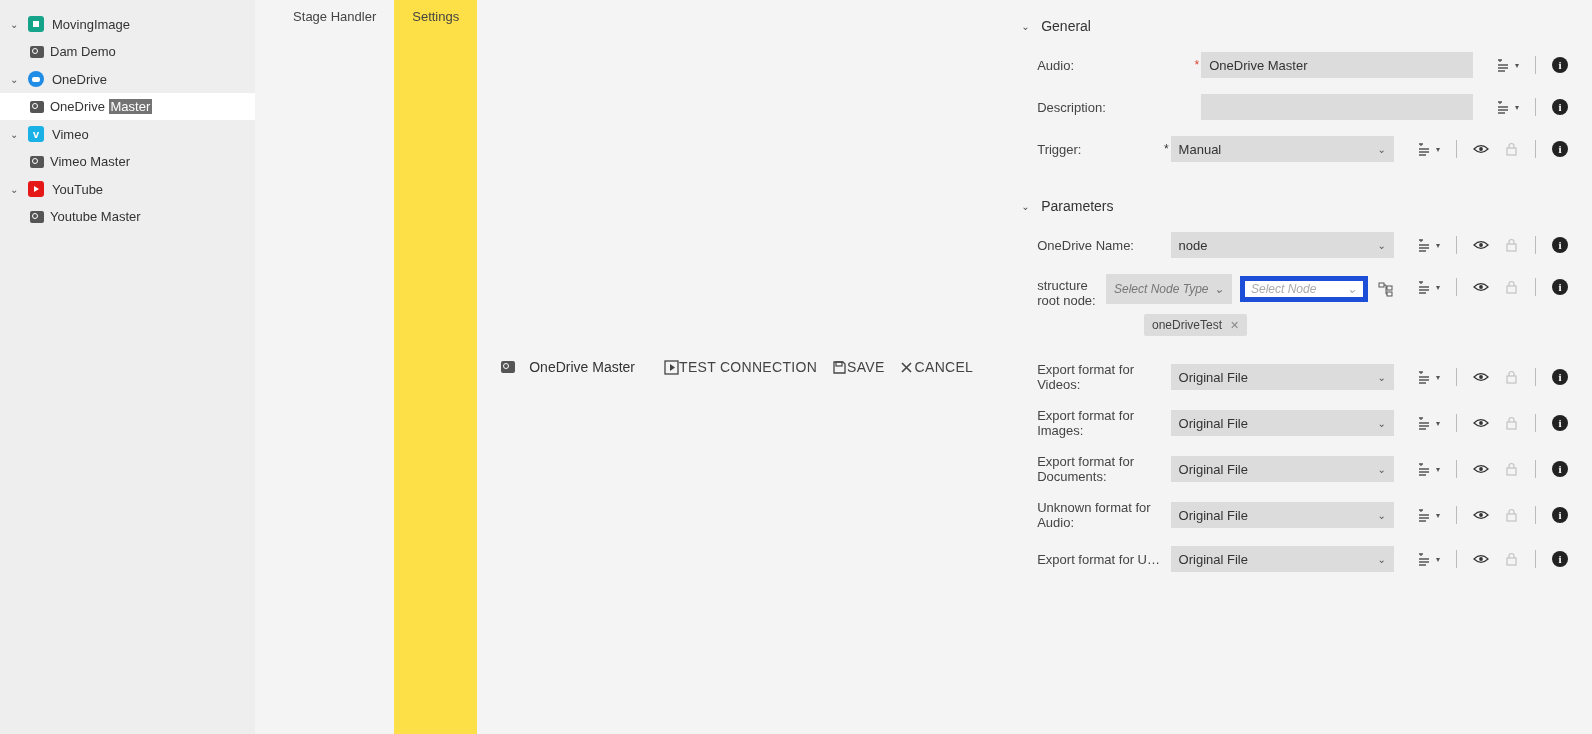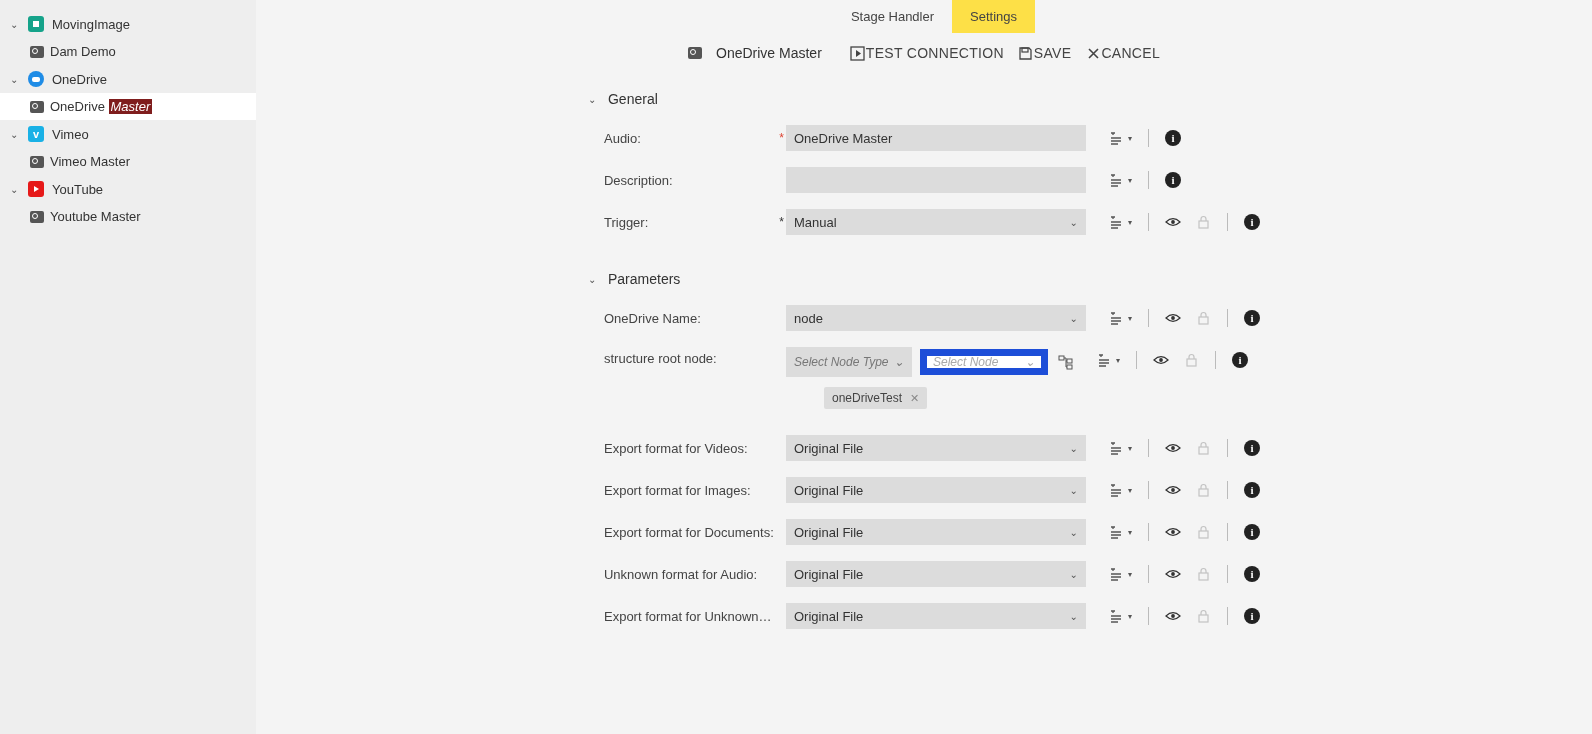--- a/index.html
+++ b/index.html
@@ -20,34 +20,34 @@
 .tree-parent {
   display: flex; align-items: center; gap: 8px;
   padding: 6px 10px;
 }
 .tree-child {
   display: flex; align-items: center; gap: 6px;
   padding: 6px 10px 6px 30px;
 }
 .tree-child.sel { background: #fff; }
 .tree-label { font-size: 13px; color: #333; }
-.hl { background:#7f1d1d; color:#fff; padding:0 2px;font-style:italic; }
+.hl { background:#737373; color:#fff; padding:0 2px; }
 .brand-icon { width:16px; height:16px; border-radius:3px; display:flex; align-items:center; justify-content:center; }
 .brand-mi { background:#15a38a; } .brand-mi::after{content:"";width:6px;height:6px;background:#fff;}
 .brand-od { background:#1f8ce6; border-radius:50%; } .brand-od::after{content:"";width:8px;height:5px;background:#fff;border-radius:2px;}
 .brand-vi { background:#19b1e6; } .brand-vi::after{content:"v";color:#fff;font:bold 11px/1 Arial;}
 .brand-yt { background:#e61919; } .brand-yt::after{content:"";width:0;height:0;border-left:5px solid #fff;border-top:3px solid transparent;border-bottom:3px solid transparent;margin-left:1px;}
 
 
 .cv { width:10px; color:#555; font-size:10px; }
 .node-icn { width:14px;height:12px;background:#555;border-radius:2px;position:relative; }
 .node-icn::after{content:"";position:absolute;top:2px;left:2px;width:4px;height:4px;border:1px solid #fff;border-radius:50%;}
 
 
-.main { flex:1; display:flex; flex-direction:column;align-items:center; }
+.main { flex:1; display:flex; flex-direction:row; }
 
 .tabs { display:flex; padding-left:20px; }
 .tab { padding:9px 18px; font-size:13px; color:#444; }
 .tab.active { background:#fde047; }
 
 .toolbar {
   display:flex; align-items:center; padding:12px 24px; gap:14px;
 }
 .toolbar .title { font-size:14px; color:#333; }
 .spacer { flex:1; }
@@ -71,21 +71,21 @@
 
 .fld, .dd {
   width:300px; height:26px; background:#dcdcdc; color:#333;
   display:flex; align-items:center; padding:0 8px; box-sizing:border-box; font-size:13px;
 }
 .dd { justify-content:space-between; }
 .dd .arw { color:#555; font-size:10px; }
 
 .mini-dd { width:126px; height:30px; background:#dcdcdc; color:#777; font-style:italic;
   display:flex; align-items:center; justify-content:space-between; padding:0 8px; box-sizing:border-box; font-size:12px; }
-.mini-in { width:128px; height:26px; background:#fff; border:7px solid #1d4ed8; color:#aaa; font-style:italic;
+.mini-in { width:128px; height:26px; background:#fff; border:5px solid #1d4ed8; color:#aaa; font-style:italic;
   display:flex; align-items:center; justify-content:space-between; padding:0 6px; box-sizing:border-box; font-size:12px; margin-left:8px; }
 
 .chip { display:inline-flex; align-items:center; background:#dcdcdc; color:#444; font-size:12px;
   padding:4px 8px; border-radius:2px; gap:8px; margin-top:10px;margin-left:38px; }
 .chip .x { color:#888; font-size:11px; }
 
 .icons { display:flex; align-items:center; gap:14px; margin-left:22px; }
 .isep { width:1px; height:18px; background:#bbb; margin:0 2px; }
 
 

